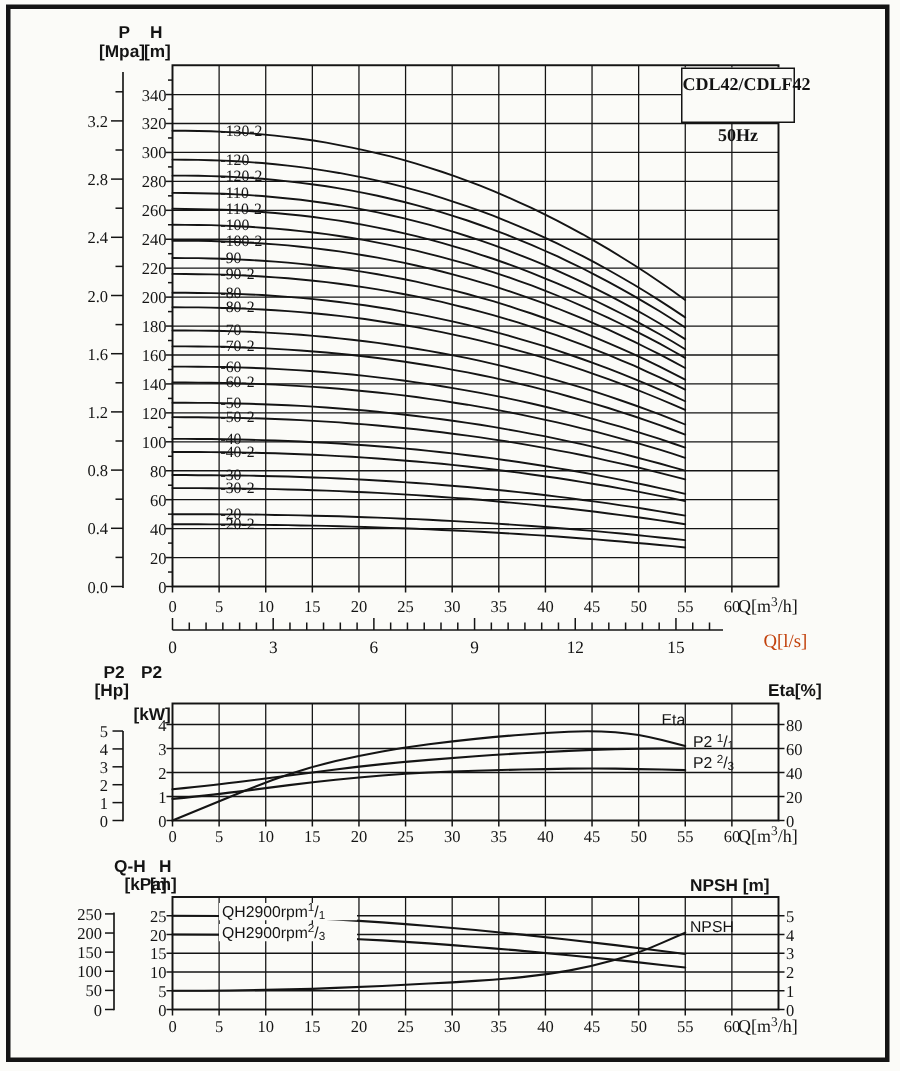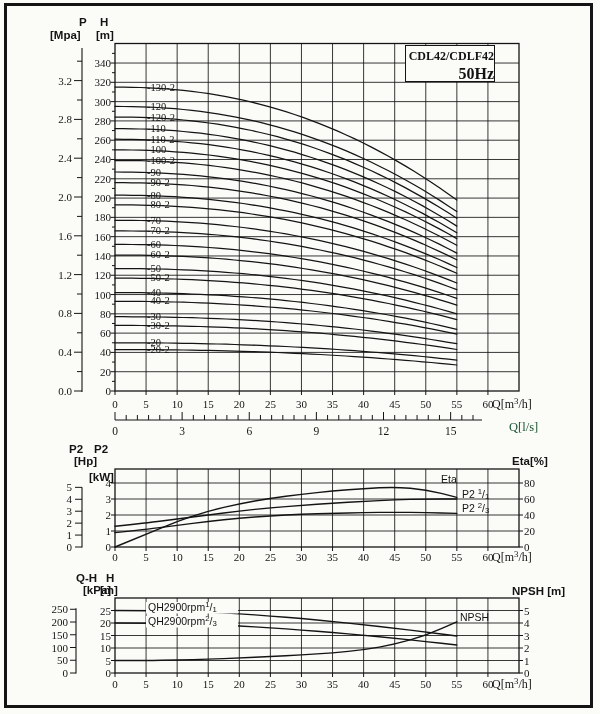--- a/index.html
+++ b/index.html
@@ -4,25 +4,25 @@
 <style>
   html,body{margin:0;padding:0;background:#ffffff;}
   .page{position:relative;width:600px;height:714px;background:#fbfbf8;overflow:hidden;
         font-family:"Liberation Sans",sans-serif;color:#121212;}
   .frame{position:absolute;left:4px;top:3px;width:589px;height:705px;
          border:3px solid #141414;box-sizing:border-box;z-index:0;}
   svg.canvas{position:absolute;left:0;top:0;z-index:1;}
   .hl{position:absolute;z-index:2;font-weight:bold;font-size:11.5px;line-height:1;
       white-space:nowrap;color:#141414;}
   .serifu{position:absolute;z-index:2;font-family:"Liberation Serif",serif;
-      font-size:12.5px;line-height:1;white-space:nowrap;color:#14532d;}
-  .tbox{position:absolute;left:405px;top:45px;width:90px;height:37px;z-index:2;
-        border:1.4px solid #141414;background:#fbfbf8;box-sizing:border-box;text-align:right;}
+      font-size:12.5px;line-height:1;white-space:nowrap;color:#c2410c;}
+  .tbox{position:absolute;left:454px;top:45px;width:76px;height:37px;z-index:2;
+        border:1.4px solid #141414;background:#fbfbf8;box-sizing:border-box;text-align:center;}
   .tbox .l1{font-family:"Liberation Serif",serif;font-weight:bold;font-size:12px;margin-top:4px;line-height:1;}
-  .tbox .l2{font-family:"Liberation Serif",serif;font-weight:bold;font-size:16px;margin-top:4px;line-height:1;}
+  .tbox .l2{font-family:"Liberation Serif",serif;font-weight:bold;font-size:12px;margin-top:22px;line-height:1;}
 </style>
 </head>
 <body>
 
 <div class="page">
   <div class="frame"></div>
 
   <svg id="c" class="canvas" width="600" height="714" viewBox="0 0 600 714">
       <g>
         <line x1="146.07692307692307" y1="43.5" x2="146.07692307692307" y2="391" stroke="#141414" stroke-width="0.85"></line>
@@ -459,34 +459,34 @@
         <rect x="146" y="602" width="92" height="11.5" fill="#fbfbf8"></rect>
         <rect x="146" y="616" width="92" height="11.5" fill="#fbfbf8"></rect>
         <text x="148" y="611" text-anchor="start" fill="#141414" font-size="10.5" font-family="&quot;Liberation Sans&quot;,&quot;DejaVu Sans&quot;,sans-serif"><tspan dy="0.00">QH2900rpm</tspan><tspan dy="-3.57" font-size="7.8">1</tspan><tspan dy="3.57">/</tspan><tspan dy="1.47" font-size="7.8">1</tspan></text>
         <text x="148" y="625" text-anchor="start" fill="#141414" font-size="10.5" font-family="&quot;Liberation Sans&quot;,&quot;DejaVu Sans&quot;,sans-serif"><tspan dy="0.00">QH2900rpm</tspan><tspan dy="-3.57" font-size="7.8">2</tspan><tspan dy="3.57">/</tspan><tspan dy="1.47" font-size="7.8">3</tspan></text>
         <text x="460" y="621" text-anchor="start" fill="#141414" font-size="10.5" font-family="&quot;Liberation Sans&quot;,&quot;DejaVu Sans&quot;,sans-serif">NPSH</text>
       </g>
     </svg>
 
   <div class="hl" style="left:79px;top:17px">P</div>
   <div class="hl" style="left:100px;top:17px">H</div>
-  <div class="hl" style="left:50px;top:30px">[Mpa]</div>
+  <div class="hl" style="left:66px;top:30px">[Mpa]</div>
   <div class="hl" style="left:96px;top:30px">[m]</div>
 
   <div class="tbox">
     <div class="l1">CDL42/CDLF42</div>
     <div class="l2">50Hz</div>
   </div>
 
   <div class="serifu" style="left:509px;top:421px">Q[l/s]</div>
 
   <div class="hl" style="left:69px;top:444px">P2</div>
   <div class="hl" style="left:94px;top:444px">P2</div>
-  <div class="hl" style="left:74px;top:456px">[Hp]</div>
+  <div class="hl" style="left:63px;top:456px">[Hp]</div>
   <div class="hl" style="left:89px;top:472px">[kW]</div>
   <div class="hl" style="left:512px;top:456px">Eta[%]</div>
 
   <div class="hl" style="left:76px;top:573px">Q-H</div>
   <div class="hl" style="left:106px;top:573px">H</div>
   <div class="hl" style="left:83px;top:585px">[kPa]</div>
   <div class="hl" style="left:100px;top:585px">[m]</div>
-  <div class="hl" style="left:512px;top:586px">NPSH [m]</div>
+  <div class="hl" style="left:460px;top:586px">NPSH [m]</div>
 </div>
 
 </body></html>

